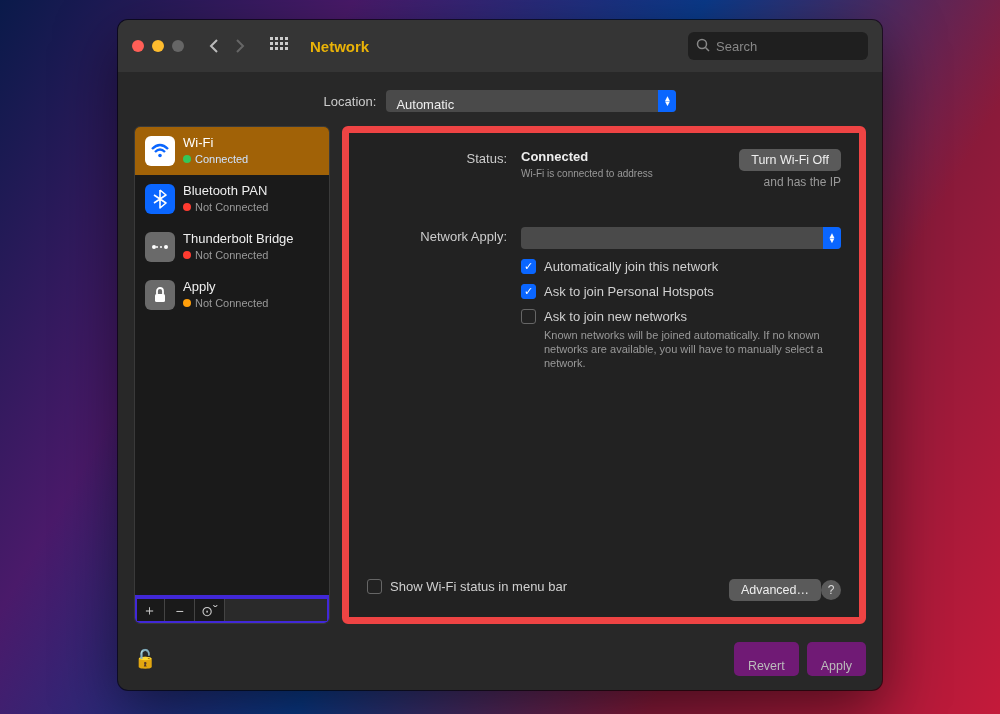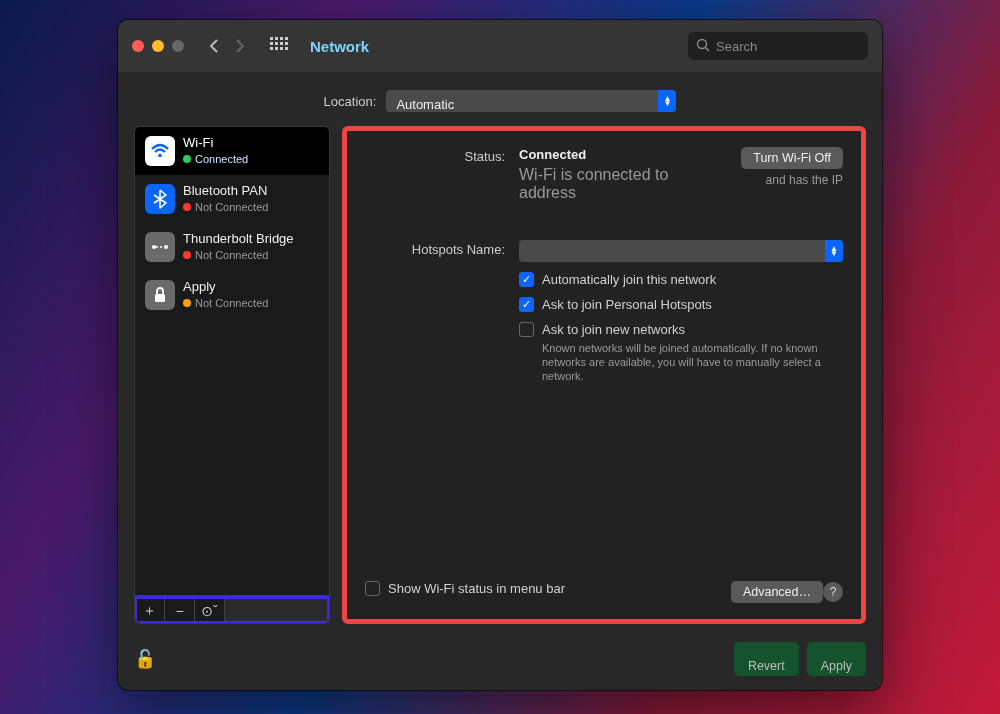--- a/index.html
+++ b/index.html
@@ -31,21 +31,21 @@
   }
   .traffic { display: flex; gap: 8px; }
   .dot { width: 12px; height: 12px; border-radius: 50%; }
   .dot.red { background: #ff5f57; }
   .dot.yellow { background: #febc2e; }
   .dot.green { background: #666; }
   .navbtns { display: flex; gap: 2px; margin-left: 8px; }
   .navbtn { width: 24px; height: 24px; display:flex;align-items:center;justify-content:center; color:#888; border-radius:4px;}
   .gridicon { width:18px; height:18px; display:grid; grid-template-columns:repeat(4,3px); grid-template-rows:repeat(3,3px); gap:2px; margin-left:8px;}
   .gridicon span { background:#ccc; }
-  .title { font-weight:600; font-size:15px; color:#7dd3fc; margin-left:12px; }
+  .title { font-weight:600; font-size:15px; color:#eab308; margin-left:12px; }
   .searchwrap { margin-left:auto; position:relative; }
   .search { background:#1f1f1f; border:none; border-radius:6px; height:28px; width:180px; padding:0 10px 0 28px; color:#ccc; font-size:13px;}
   .search::placeholder { color:#888; }
   .searchicon { position:absolute; left:8px; top:6px; color:#888; }
 
   .locrow { display:flex; align-items:center; justify-content:center; gap:10px; padding:18px 0 14px; }
   .loclabel { color:#ccc; }
   .select {
     background:#4a4a4a; border:none; border-radius:4px; height:22px;
     color:#eee; font-size:13px; padding:0 26px 0 10px;
@@ -58,21 +58,21 @@
   }
   .carets { display:flex; flex-direction:column; line-height:5px; font-size:8px; }
 
   .body { flex:1; display:flex; gap:12px; padding:0 16px 8px; }
   .sidebar {
     width:196px; background:#1a1a1a; border:1px solid #3a3a3a; border-radius:6px;
     display:flex; flex-direction:column;
     overflow:hidden;
   }
   .sb-item { display:flex; gap:8px; align-items:center; padding:8px 10px; }
-  .sb-item.sel { background:#000000; color:#fff; }
+  .sb-item.sel { background:#a16207; color:#fff; }
   .sb-item.sel .sub { color:#cfe3ff; }
   .sb-icon {
     width:30px; height:30px; border-radius:6px; display:flex; align-items:center; justify-content:center;
     font-size:16px; color:#fff;
   }
   .sb-txt { display:flex; flex-direction:column; line-height:16px;}
   .sb-title { font-size:13px; color:#fff; }
   .sb-item:not(.sel) .sb-title { color:#eee; }
   .sub { font-size:11px; color:#999; display:flex; align-items:center; gap:4px;}
   .statusdot { width:8px; height:8px; border-radius:50%; }
@@ -81,29 +81,29 @@
   .statusdot.amber { background:#ff9f0a; }
 
   .sidebarfoot {
     margin-top:auto; display:flex; height:26px; border-top:1px solid #3a3a3a;
     outline:4px solid #4128d8; outline-offset:-2px;
   }
   .sfbtn { flex:0 0 30px; display:flex; align-items:center; justify-content:center; color:#ccc; border-right:1px solid #444; font-size:14px;}
   .sfbtn:last-child { border-right:none; flex:1; justify-content:flex-start; padding-left:6px; background:#2a2a2a;}
 
   .main {
-    flex:1; background:#222; border:5px solid #ef4444; border-radius:6px;
+    flex:1; background:#222; border:7px solid #ef4444; border-radius:6px;
     padding:16px 18px; display:flex; flex-direction:column;
   }
   .row { display:flex; gap:14px; margin-bottom:10px; }
   .lab { width:140px; text-align:right; color:#ccc; padding-top:2px;}
   .val { flex:1; }
   .statusval { display:flex; align-items:flex-start; gap:10px; }
   .statusmain { font-weight:600; color:#eee; }
-  .statusdesc { color:#999; font-size:16px; margin-top:4px; max-width:160px;}
+  .statusdesc { color:#999; font-size:10px; margin-top:4px; max-width:160px;}
   .pill {
     background:#5a5a5a; color:#eee; border:none; border-radius:5px;
     height:22px; padding:0 12px; font-size:12.5px; white-space:nowrap;
     display:inline-flex; align-items:center;
   }
   .statusright { margin-left:auto; text-align:right; }
   .iptxt { color:#999; font-size:12px; margin-top:4px; }
 
   .netname .select { min-width:300px; }
   .check { display:flex; align-items:flex-start; gap:8px; margin-bottom:10px; }
@@ -118,21 +118,21 @@
   .mainfoot { margin-top:auto; display:flex; gap:10px; padding-top:6px;}
   .mainfoot .check { margin-bottom:0; }
   .helpbtn { width:20px; height:20px; border-radius:50%; background:#5a5a5a; color:#ddd; display:flex; align-items:center; justify-content:center; font-size:12px;}
 
   .footer {
     display:flex; align-items:center; gap:10px; padding:10px 16px 14px;
   }
   .lockicon { font-size:18px; }
   .footmsg { color:#999; font-size:12.5px; }
   .footbtns { margin-left:auto; display:flex; gap:8px;}
-  .footbtn { background:#14532d; color:#bbb; border:none; border-radius:5px; height:22px; padding:17px 14px; font-size:12.5px;}
+  .footbtn { background:#701a75; color:#bbb; border:none; border-radius:5px; height:22px; padding:17px 14px; font-size:12.5px;}
 
   svg { display:block; }
 </style>
 </head>
 <body>
 
 <div class="window">
 
   <div class="titlebar">
     <div class="traffic">
@@ -279,21 +279,21 @@
             <div class="statusdesc">Wi-Fi is connected to address</div>
           </div>
           <div class="statusright">
             <button class="pill">Turn Wi-Fi Off</button>
             <div class="iptxt">and has the IP</div>
           </div>
         </div>
       </div>
 
       <div class="row netname" style="margin-top:28px;">
-        <div class="lab">Hotspots Name:</div>
+        <div class="lab">Network Apply:</div>
         <div class="val">
           <div class="select">
             <span></span>
             <span class="chevend">
               <span class="carets">
                   <span>▲</span>
                   <span>▼</span>
                 </span>
             </span>
           </div>

